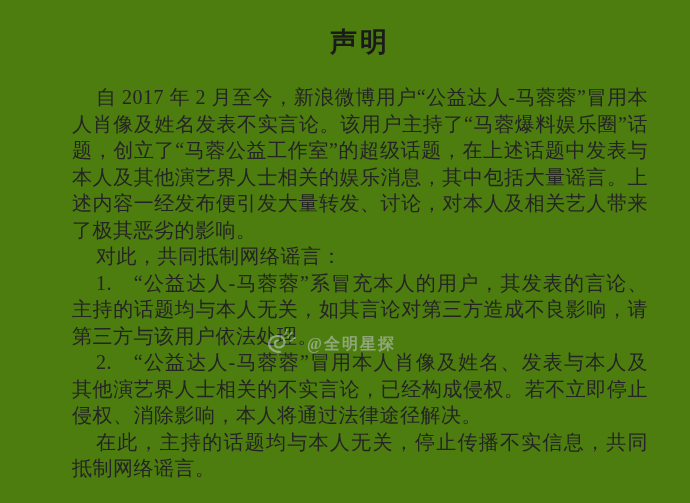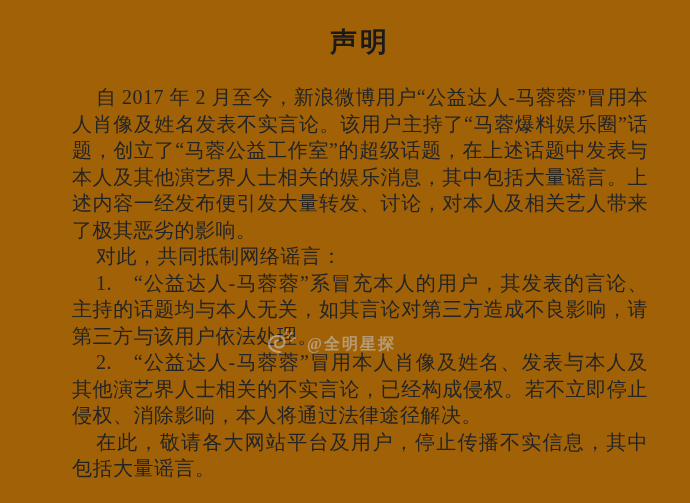--- a/index.html
+++ b/index.html
@@ -4,21 +4,21 @@
 <style>
   html, body {
     margin: 0;
     padding: 0;
     background: #ffffff;
   }
   .page {
     position: relative;
     width: 690px;
     height: 503px;
-    background: #a16207;
+    background: #4d7c0f;
     overflow: hidden;
     font-family: "Liberation Serif", "DejaVu Serif", serif;
     color: #212121;
   }
   .content {
     position: absolute;
     left: 72px;
     top: 24px;
     width: 576px;
   }
@@ -73,21 +73,21 @@
     <h1 class="doc-title">声明</h1>
 
     <p class="para">自 2017 年 2 月至今，新浪微博用户“公益达人-马蓉蓉”冒用本人肖像及姓名发表不实言论。该用户主持了“马蓉爆料娱乐圈”话题，创立了“马蓉公益工作室”的超级话题，在上述话题中发表与本人及其他演艺界人士相关的娱乐消息，其中包括大量谣言。上述内容一经发布便引发大量转发、讨论，对本人及相关艺人带来了极其恶劣的影响。</p>
 
     <p class="para">对此，共同抵制网络谣言：</p>
 
     <p class="para">1.　“公益达人-马蓉蓉”系冒充本人的用户，其发表的言论、主持的话题均与本人无关，如其言论对第三方造成不良影响，请第三方与该用户依法处理。</p>
 
     <p class="para">2.　“公益达人-马蓉蓉”冒用本人肖像及姓名、发表与本人及其他演艺界人士相关的不实言论，已经构成侵权。若不立即停止侵权、消除影响，本人将通过法律途径解决。</p>
 
-    <p class="para">在此，敬请各大网站平台及用户，停止传播不实信息，其中包括大量谣言。</p>
+    <p class="para">在此，主持的话题均与本人无关，停止传播不实信息，共同抵制网络谣言。</p>
   </div>
 
   <div class="watermark">
     <svg class="watermark-logo" viewBox="0 0 38 32" fill="none" xmlns="http://www.w3.org/2000/svg">
       <path d="M16 24 C9 24 5 20 5 15.5 C5 11 9 8 13.5 8 C17.5 8 20.5 10.5 20.5 14 C20.5 17 18 19.5 15 19.5 C12.5 19.5 10.8 17.8 10.8 15.8 C10.8 14 12.2 12.6 14 12.6" stroke="#ccd0d9" stroke-width="2.2" stroke-linecap="round"></path>
       <path d="M24 9 L28 4" stroke="#ccd0d9" stroke-width="1.8" stroke-linecap="round"></path>
       <path d="M26 13 L31 10" stroke="#ccd0d9" stroke-width="1.8" stroke-linecap="round"></path>
       <path d="M21 6.5 L23 2" stroke="#ccd0d9" stroke-width="1.8" stroke-linecap="round"></path>
     </svg>
     <span class="watermark-text">@全明星探</span>

